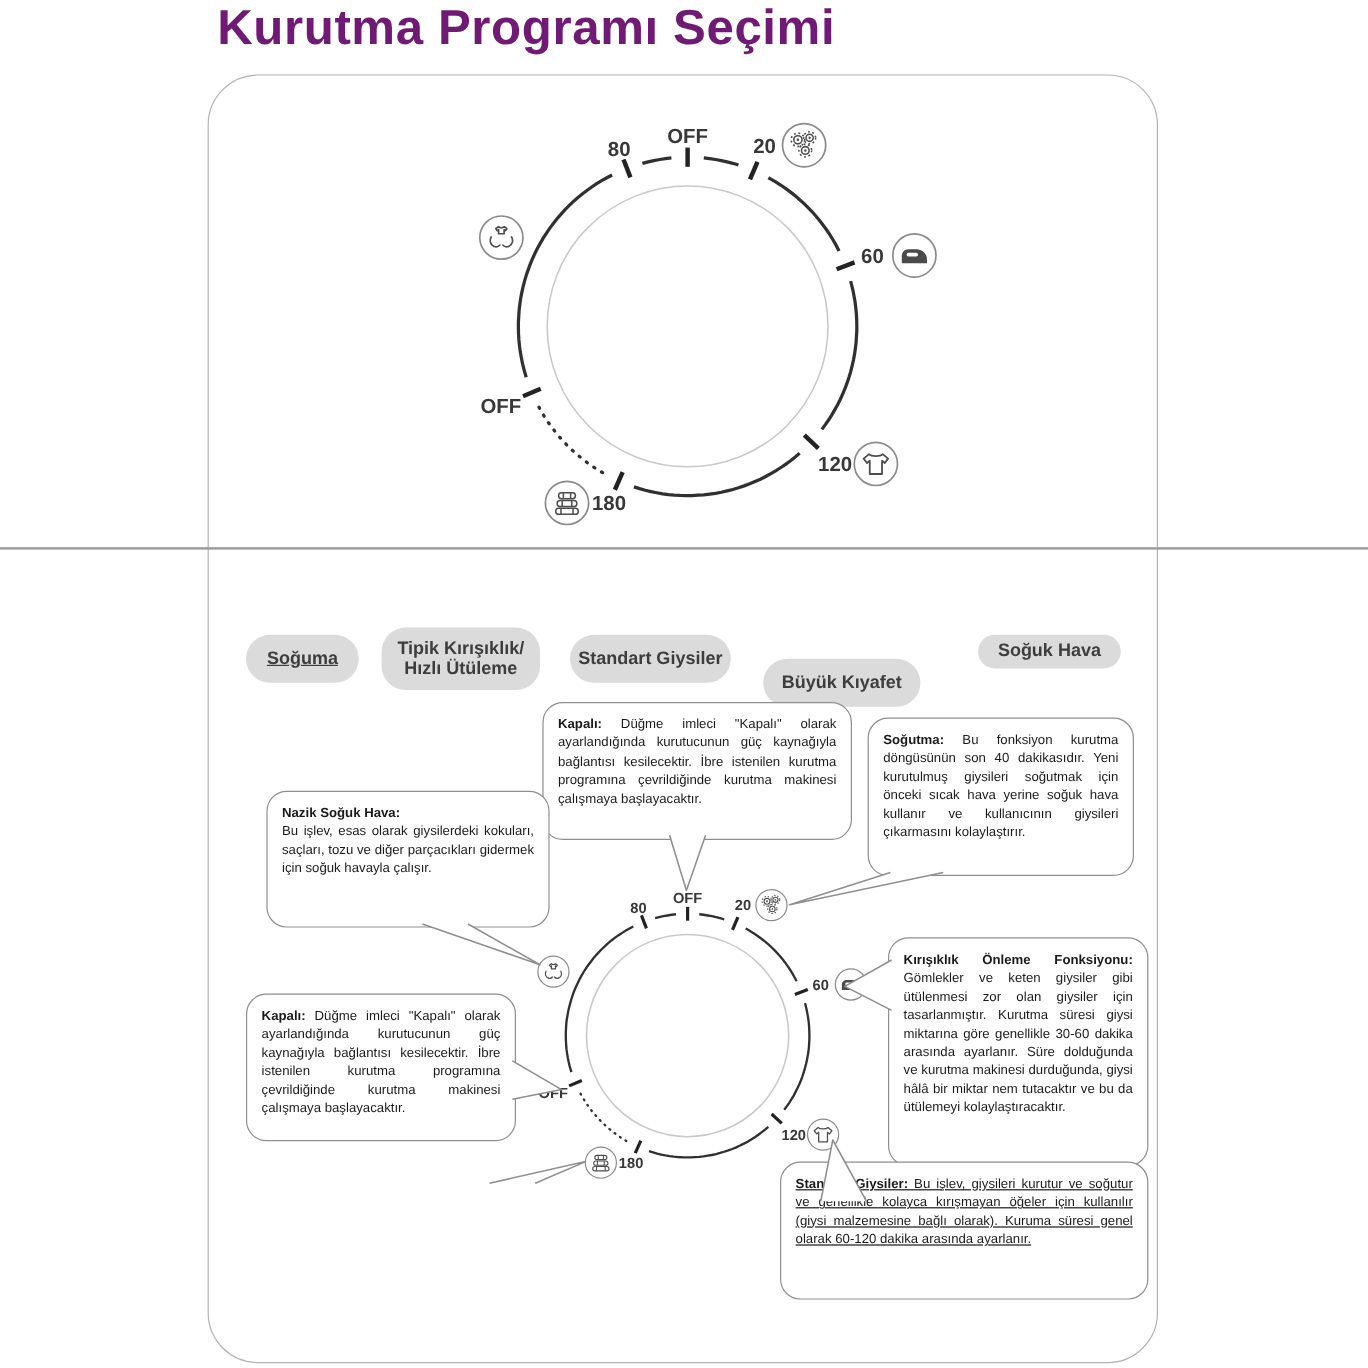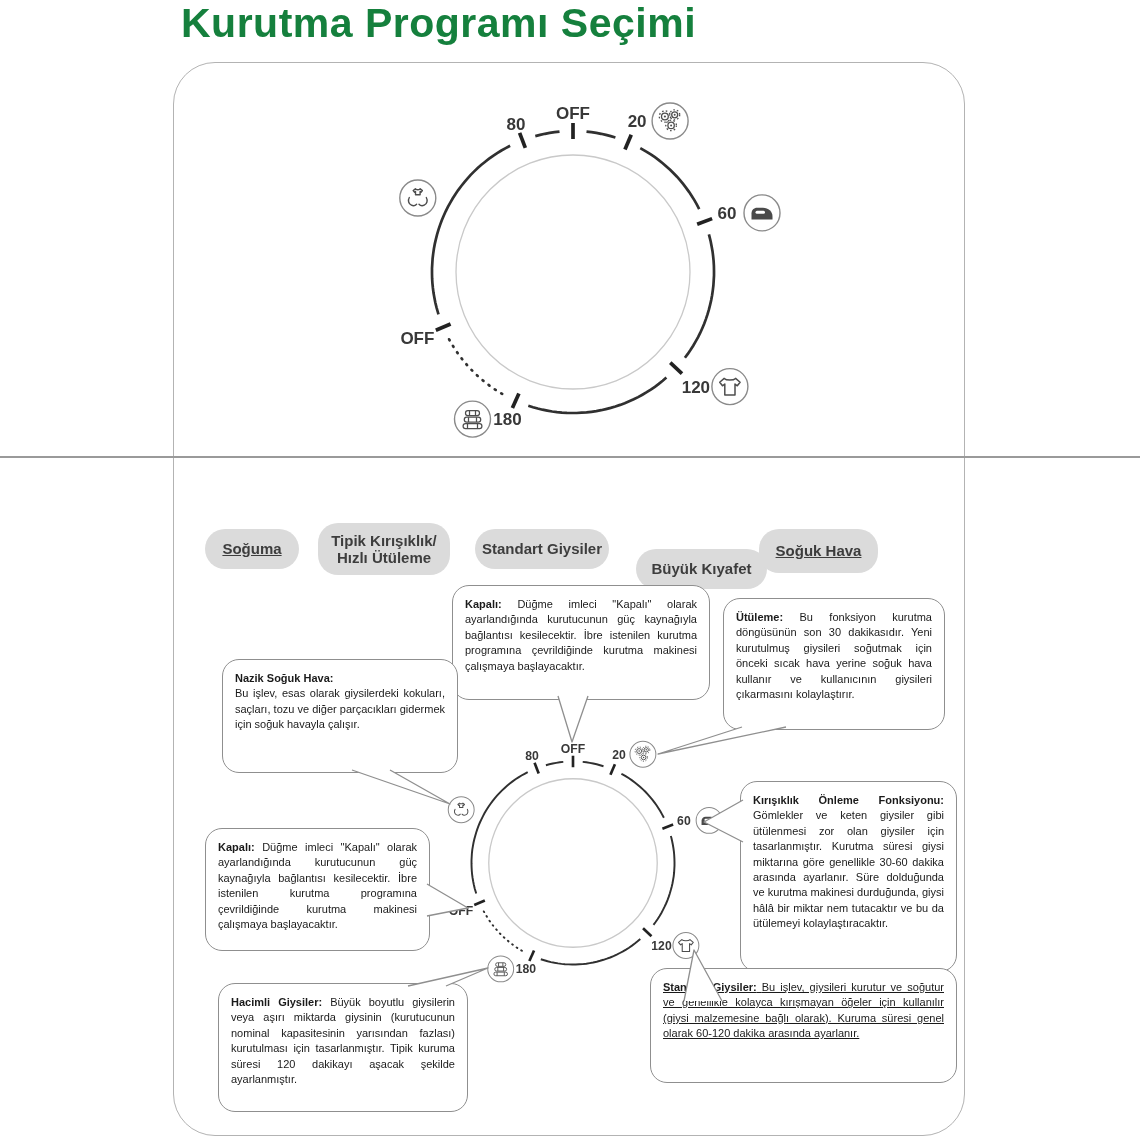--- a/index.html
+++ b/index.html
@@ -1,30 +1,30 @@
 <!DOCTYPE html>
 <html><head>
 <meta charset="utf-8">
 <style>
   html,body{margin:0;padding:0;background:#fff;}
   .page{position:relative;width:1140px;height:1140px;background:#fff;overflow:hidden;
         font-family:"Liberation Sans",sans-serif;}
   .title{position:absolute;left:181px;top:0px;margin:0;font-size:41px;font-weight:bold;
-         color:#15803d;letter-spacing:0.5px;}
+         color:#701a75;letter-spacing:0.5px;}
   .panel-outer{position:absolute;left:173px;top:62px;width:790px;height:1072px;
          border:1.4px solid #b3b3b3;border-radius:42px;background:transparent;}
   .divider{position:absolute;left:0;top:456px;width:1140px;height:0;border-top:2px solid #9a9a9a;}
   .tab{position:absolute;display:flex;align-items:center;justify-content:center;text-align:center;
        background:#dbdbdb;color:#3d3d3d;font-size:15px;font-weight:700;border-radius:20px;
        white-space:pre-line;line-height:1.15;z-index:2;}
   .tab1{left:205px;top:529px;width:94px;height:40px;text-decoration:underline;}
   .tab2{left:318px;top:523px;width:132px;height:52px;}
   .tab3{left:475px;top:529px;width:134px;height:40px;}
   .tab4{left:636px;top:529px;width:131px;height:40px;margin-top:20px;}
-  .tab5{left:759px;top:529px;width:119px;height:44px;text-decoration:underline;}
+  .tab5{left:815px;top:529px;width:119px;height:28px;}
   .co{position:absolute;box-sizing:border-box;background:#fff;border:1.3px solid #8f8f8f;
       border-radius:17px;padding:11px 12px;font-size:11px;line-height:1.4;color:#1a1a1a;
       text-align:justify;z-index:2;}
   .co b{font-weight:700;}
   .co .blk{display:block;text-align:left;}
   .co1{left:452px;top:585px;width:258px;min-height:115px;}
   .co2{left:723px;top:598px;width:222px;min-height:132px;}
   .co3{left:222px;top:659px;width:236px;min-height:114px;}
   .co4{left:740px;top:769px;width:217px;min-height:191px;margin-top:12px;}
   .co5{left:205px;top:828px;width:225px;min-height:123px;}
@@ -47,38 +47,34 @@
 Hızlı Ütüleme</div>
   <div class="tab tab3">Standart Giysiler</div>
   <div class="tab tab4">Büyük Kıyafet</div>
   <div class="tab tab5">Soğuk Hava</div>
 
   <div class="co co1">
     <b>Kapalı:</b>
     <span>Düğme imleci "Kapalı" olarak ayarlandığında kurutucunun güç kaynağıyla bağlantısı kesilecektir. İbre istenilen kurutma programına çevrildiğinde kurutma makinesi çalışmaya başlayacaktır.</span>
   </div>
   <div class="co co2">
-    <b>Ütüleme:</b>
-    <span>Bu fonksiyon kurutma döngüsünün son 30 dakikasıdır. Yeni kurutulmuş giysileri soğutmak için önceki sıcak hava yerine soğuk hava kullanır ve kullanıcının giysileri çıkarmasını kolaylaştırır.</span>
+    <b>Soğutma:</b>
+    <span>Bu fonksiyon kurutma döngüsünün son 40 dakikasıdır. Yeni kurutulmuş giysileri soğutmak için önceki sıcak hava yerine soğuk hava kullanır ve kullanıcının giysileri çıkarmasını kolaylaştırır.</span>
   </div>
   <div class="co co3">
     <b class="blk">Nazik Soğuk Hava:</b>
     <span>Bu işlev, esas olarak giysilerdeki kokuları, saçları, tozu ve diğer parçacıkları gidermek için soğuk havayla çalışır.</span>
   </div>
   <div class="co co4">
     <b>Kırışıklık Önleme Fonksiyonu:</b>
     <span>Gömlekler ve keten giysiler gibi ütülenmesi zor olan giysiler için tasarlanmıştır. Kurutma süresi giysi miktarına göre genellikle 30-60 dakika arasında ayarlanır. Süre dolduğunda ve kurutma makinesi durduğunda, giysi hâlâ bir miktar nem tutacaktır ve bu da ütülemeyi kolaylaştıracaktır.</span>
   </div>
   <div class="co co5">
     <b>Kapalı:</b>
     <span>Düğme imleci "Kapalı" olarak ayarlandığında kurutucunun güç kaynağıyla bağlantısı kesilecektir. İbre istenilen kurutma programına çevrildiğinde kurutma makinesi çalışmaya başlayacaktır.</span>
-  </div>
-  <div class="co co6">
-    <b>Hacimli Giysiler:</b>
-    <span>Büyük boyutlu giysilerin veya aşırı miktarda giysinin (kurutucunun nominal kapasitesinin yarısından fazlası) kurutulması için tasarlanmıştır. Tipik kuruma süresi 120 dakikayı aşacak şekilde ayarlanmıştır.</span>
   </div>
   <div class="co co7">
     <b>Standart Giysiler:</b>
     <span>Bu işlev, giysileri kurutur ve soğutur ve genellikle kolayca kırışmayan öğeler için kullanılır (giysi malzemesine bağlı olarak). Kuruma süresi genel olarak 60-120 dakika arasında ayarlanır.</span>
   </div>
 
   <svg id="overlay" viewBox="0 0 1140 1140">
     <defs>
       <symbol id="ic-cooling-icon" viewBox="0 0 40 40">
         <circle cx="20" cy="20" r="18" fill="#fff" stroke="#8a8a8a" stroke-width="1.4"></circle>

